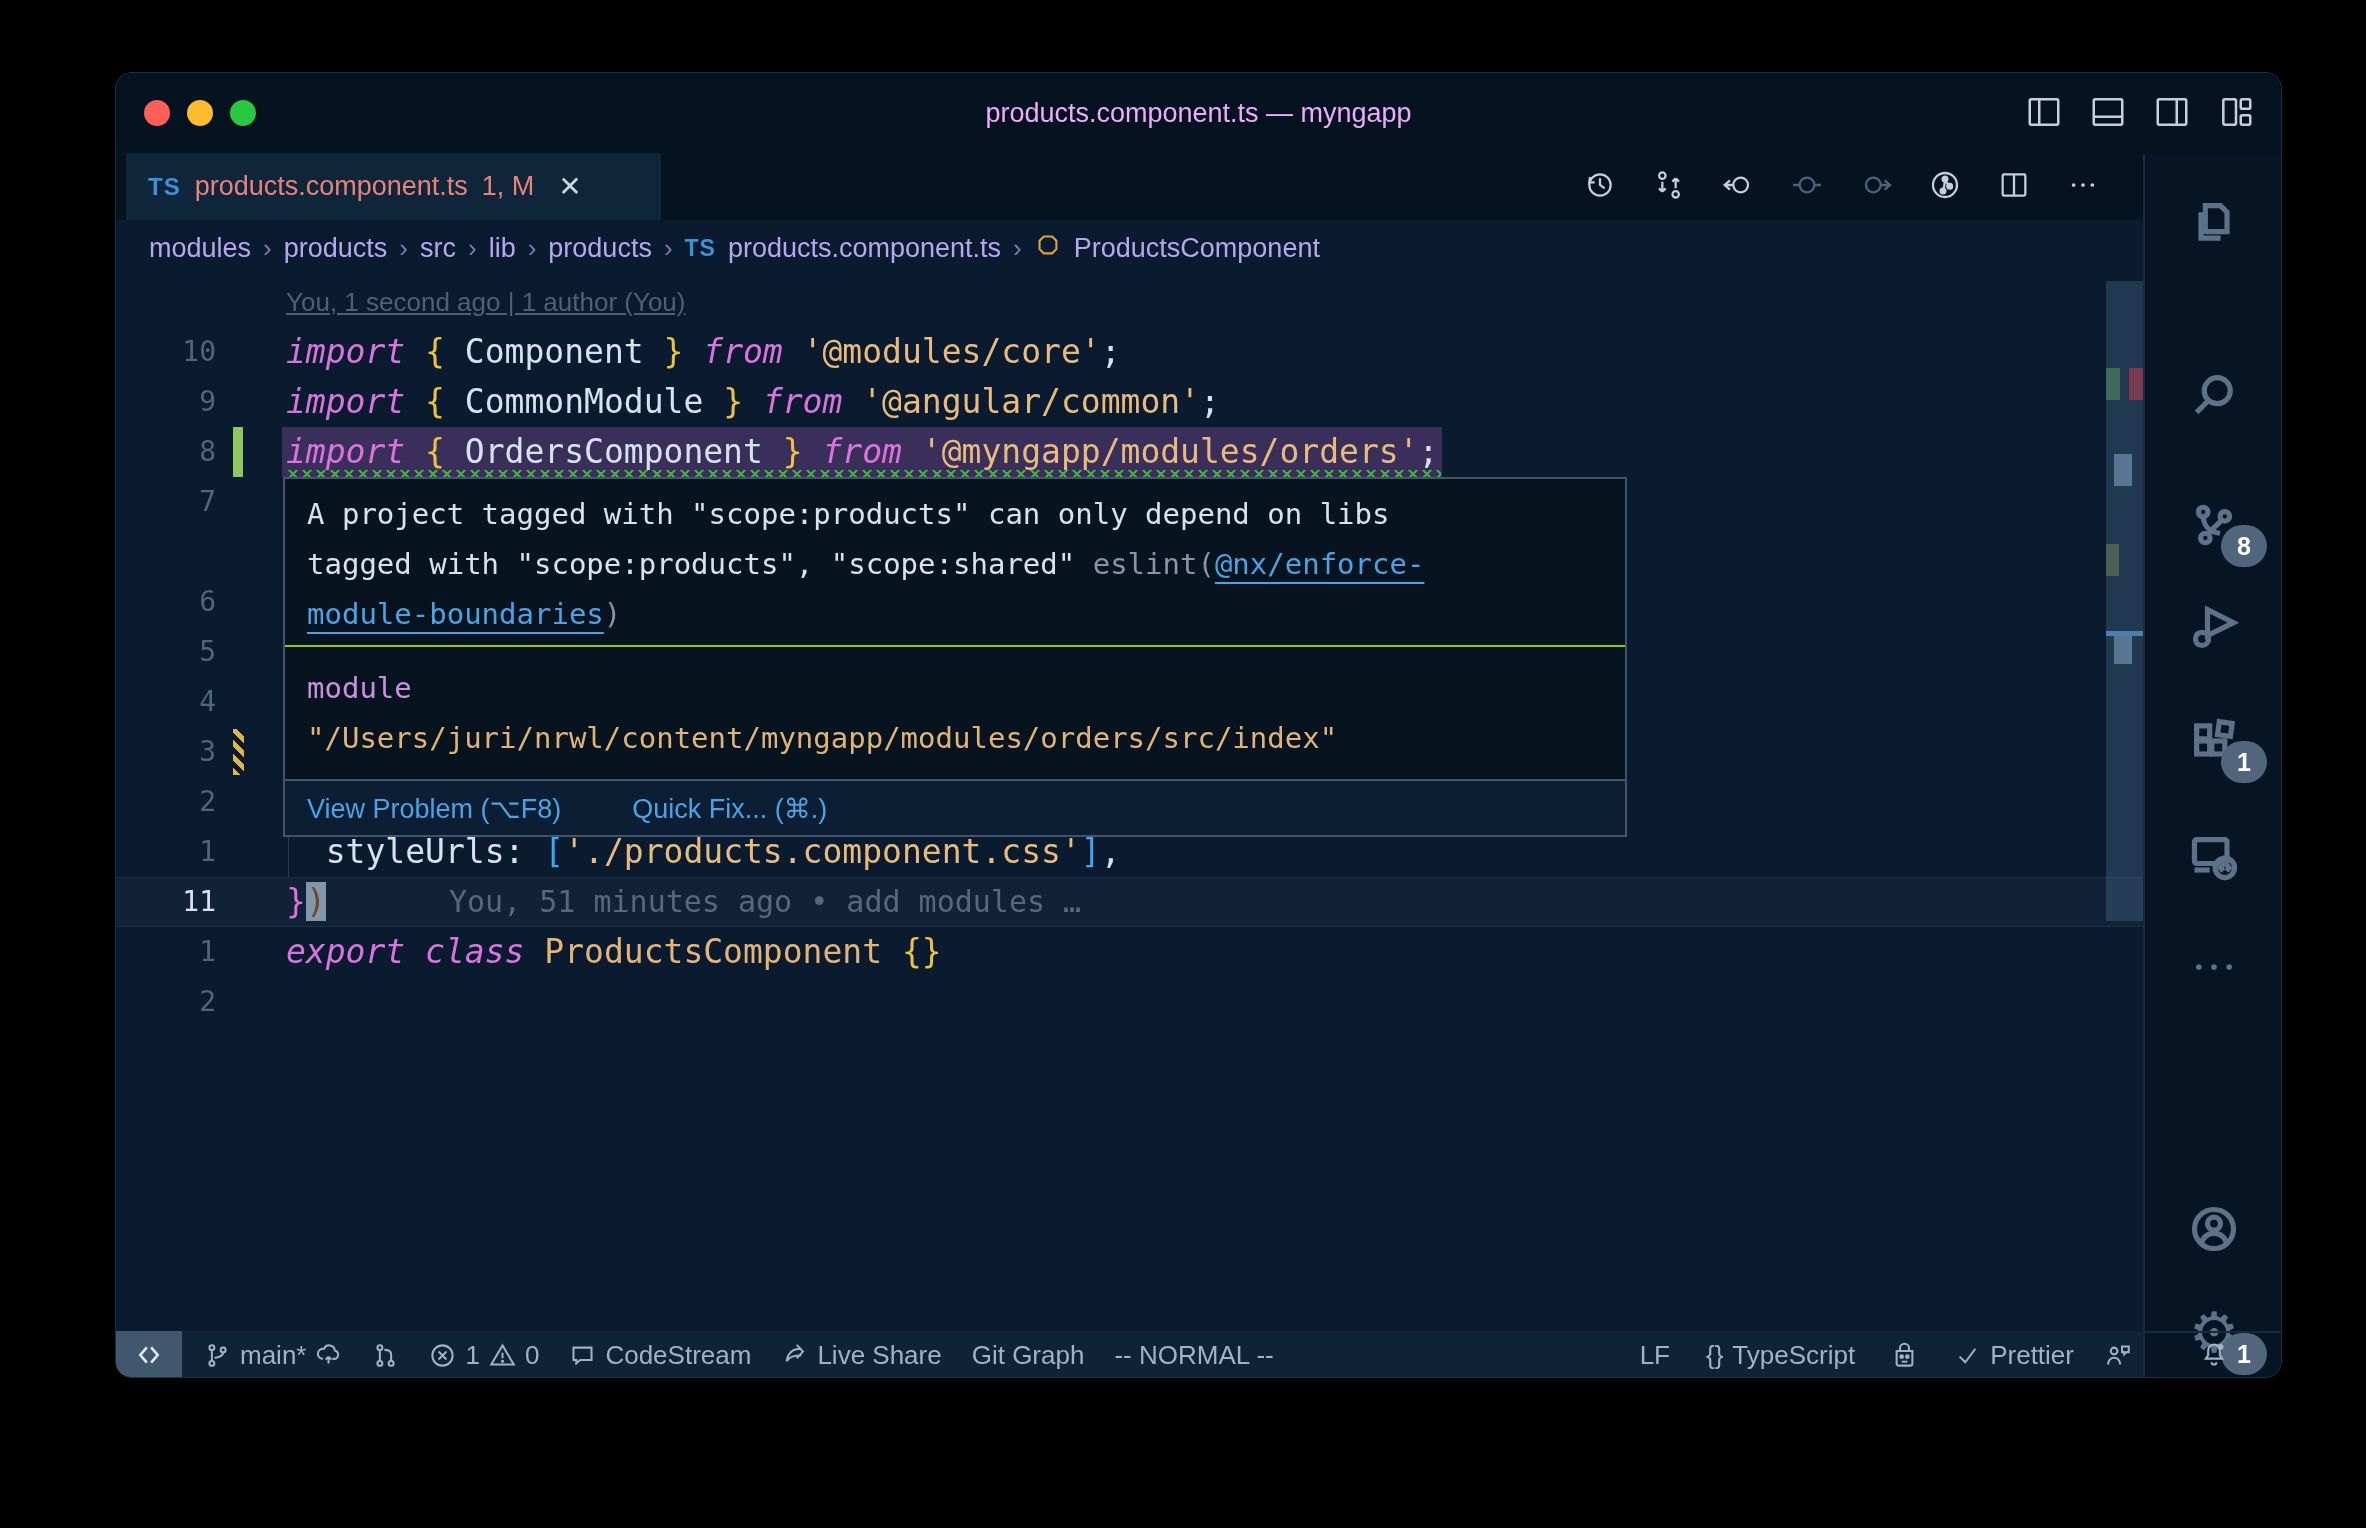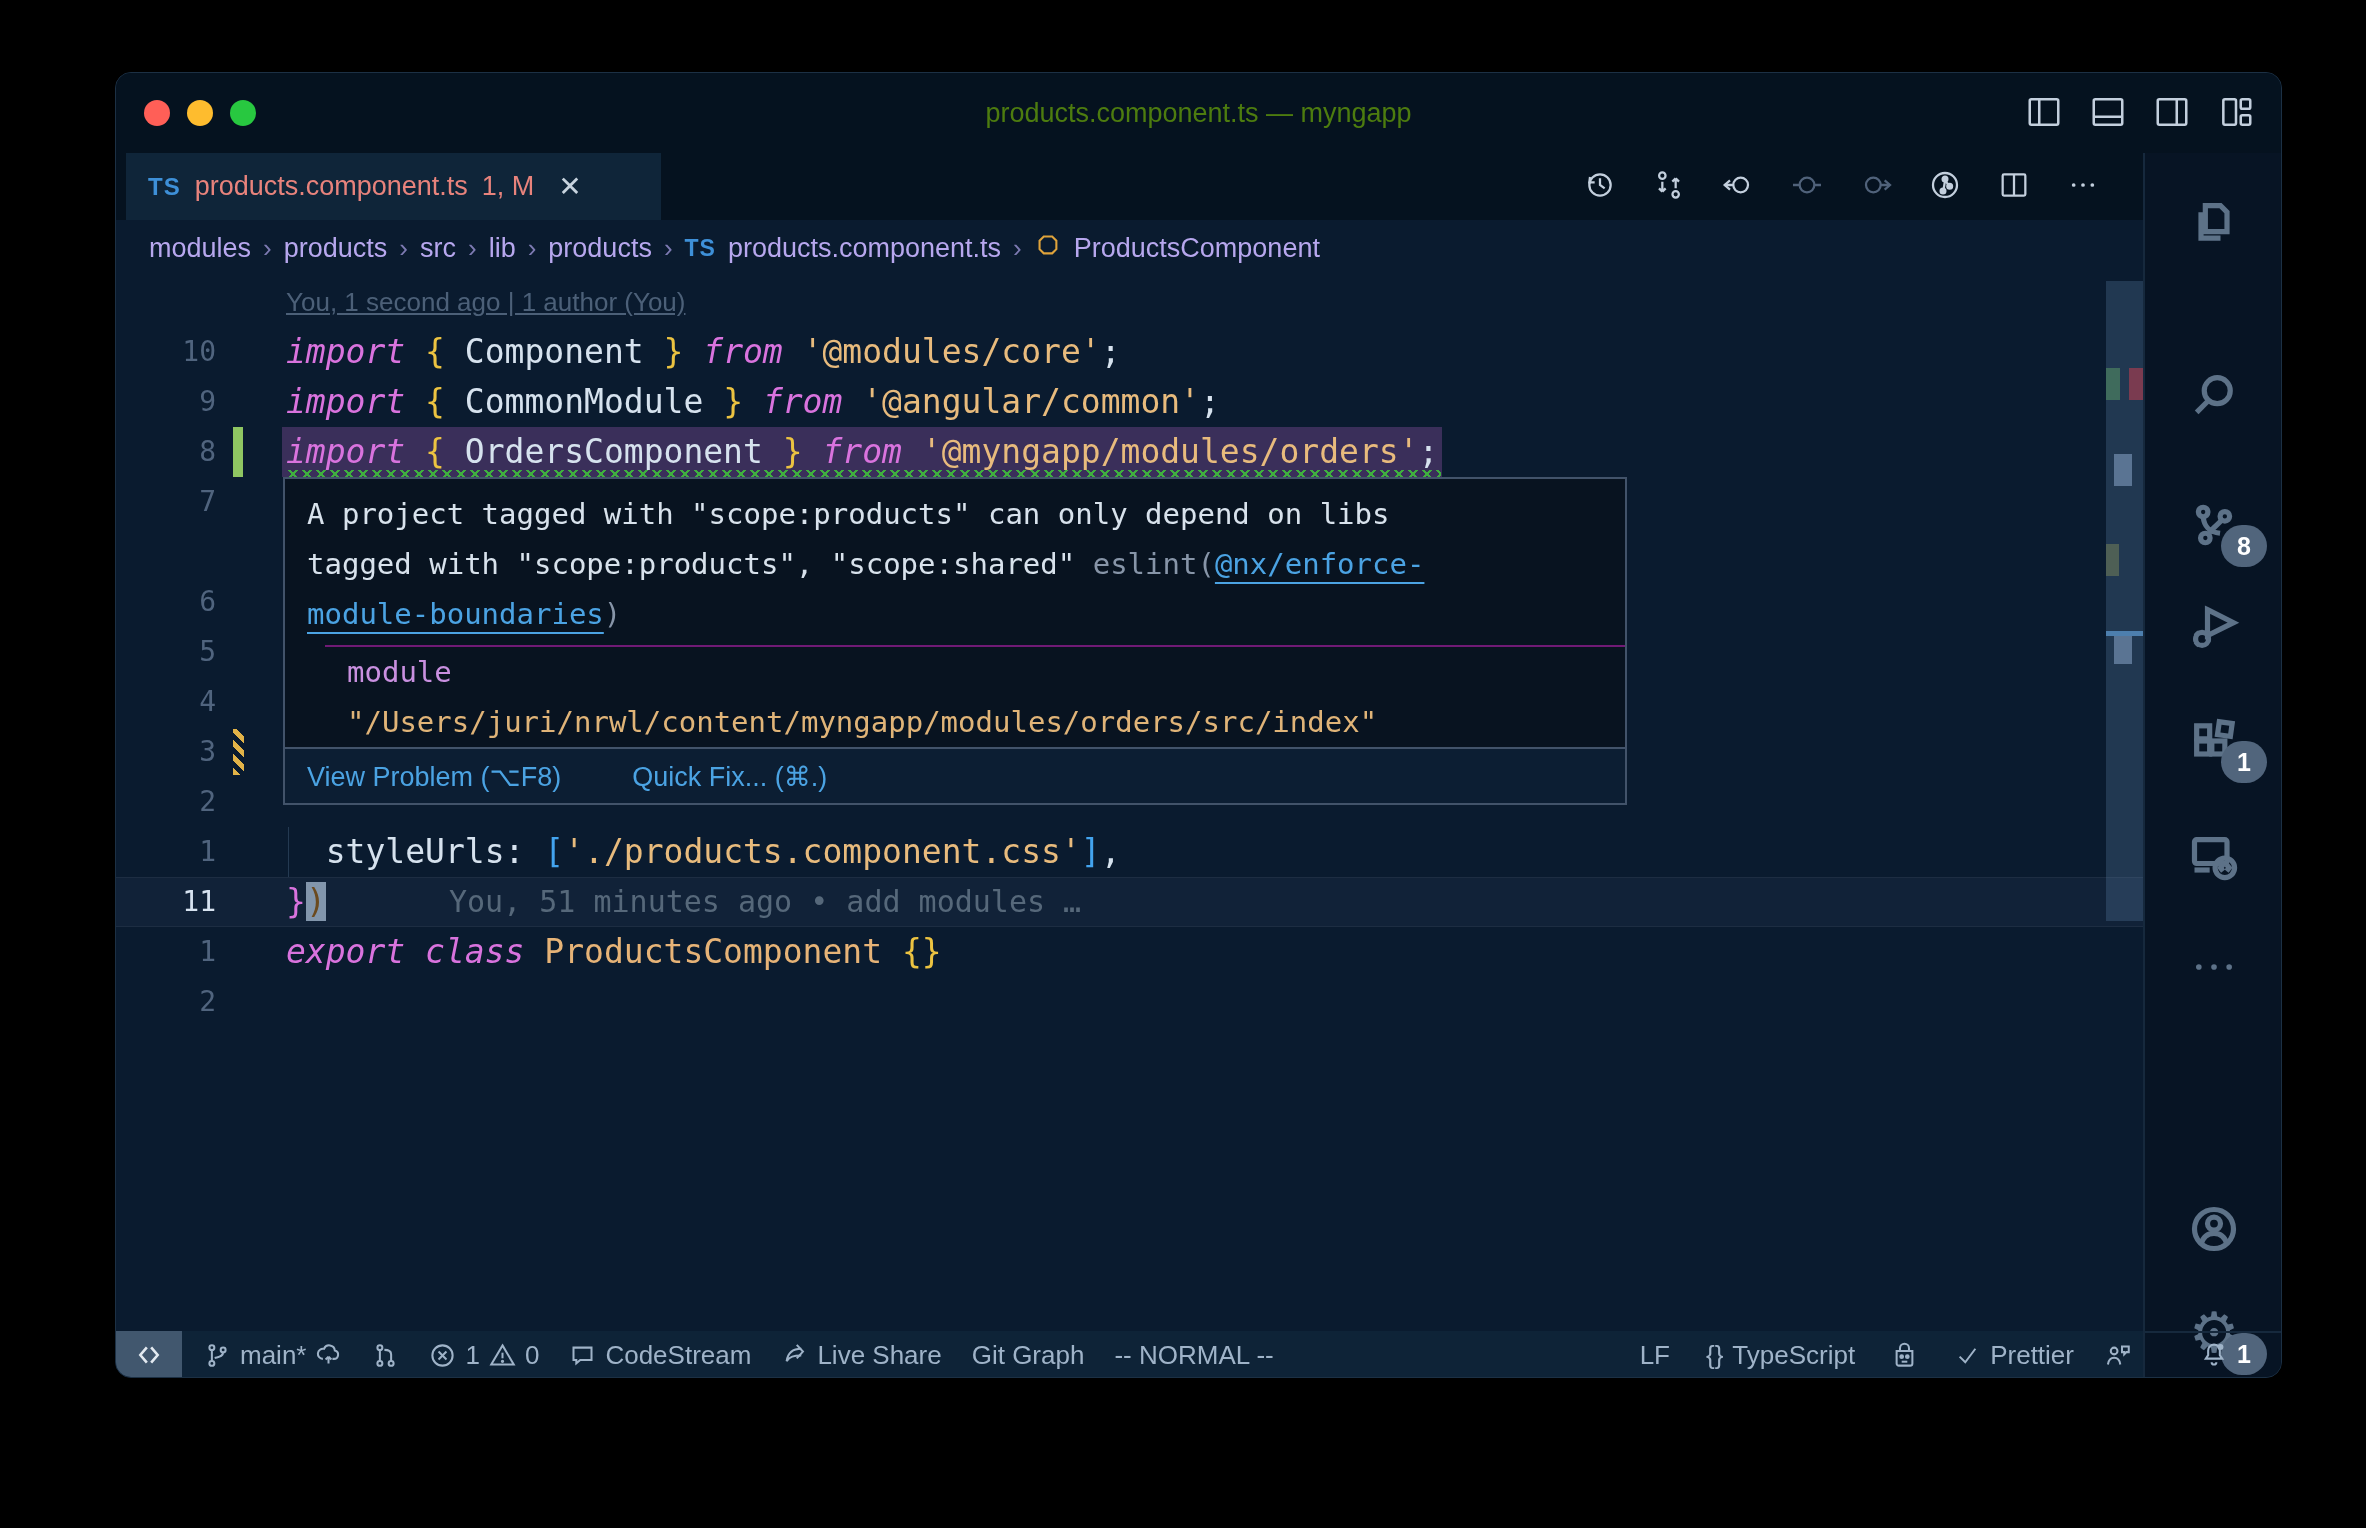--- a/index.html
+++ b/index.html
@@ -9,21 +9,21 @@
   .window { position:absolute; left:115px; top:72px; width:2167px; height:1306px;
     background:#0a1b2f; border-radius:16px; overflow:hidden;
     box-shadow:0 20px 60px rgba(0,0,0,.8); border:1px solid #1c3044; }
 
   
   .titlebar { position:absolute; left:0; top:0; width:100%; height:80px; background:#05121f; }
   .traffic { position:absolute; left:28px; top:27px; display:flex; gap:17px; }
   .traffic span { width:26px; height:26px; border-radius:50%; display:block; }
   .tl-red{background:#ff5f57}.tl-yellow{background:#febc2e}.tl-green{background:#28c840}
   .win-title { position:absolute; left:0; right:0; top:0; height:80px; line-height:80px;
-    text-align:center; color:#4d7c0f; font-size:27px; }
+    text-align:center; color:#f0abfc; font-size:27px; }
   .layout-controls { position:absolute; right:26px; top:20px; display:flex; gap:26px; }
   .layout-controls svg { width:38px; height:38px; stroke:#c3cfdd; fill:none; stroke-width:1.6; }
 
   
   .tabbar { position:absolute; left:0; top:80px; width:100%; height:67px; background:#05121f; }
   .tab { position:absolute; left:10px; top:0; width:535px; height:67px; background:#0f2539;
     display:flex; align-items:center; padding:0 22px; gap:14px; }
   .tab-lang { color:#3e90d8; font-weight:bold; font-size:24px; letter-spacing:1px; }
   .tab-label { color:#e8837c; font-size:27px; }
   .tab-badge { color:#e8837c; font-size:27px; }
@@ -69,21 +69,21 @@
   .ghost { position:absolute; left:333px; top:0; height:50px; line-height:50px;
     color:#56687a; font-size:30px; white-space:pre;text-align:center; }
   .indent-guide { position:absolute; left:172px; top:0; width:1px; height:50px; background:#243a52; }
 
   
   .hover { position:absolute; left:167px; top:200px; width:1344px; background:#081320;
     border:2px solid #42536a; z-index:5; font-family:"DejaVu Sans Mono", monospace; }
   .hover-msg { padding:10px 22px 6px 22px; font-size:29px; line-height:50px; color:#d8e2ec; }
   .hover-src { color:#8795a8; }
   .hover-link { color:#4ba3e3; text-decoration:underline; text-underline-offset:8px; cursor:pointer; }
-  .hover-module { border-top:2px solid #701a75; padding:0 22px; font-size:29px; line-height:50px;margin-left:40px; }
+  .hover-module { border-top:2px solid #84cc16; padding:16px 22px; font-size:29px; line-height:50px; }
   .hv-kw { color:#c990e0; }
   .hv-path { color:#e0b478; }
   .hover-footer { border-top:2px solid #42536a; background:#0c1e33; height:56px; line-height:56px;
     padding:0 22px; font-family:"Liberation Sans", sans-serif; font-size:27px; color:#4ba3e3; display:flex; gap:71px; }
   .hover-footer span { cursor:pointer; }
 
   
   .scrollbar { position:absolute; left:1990px; top:4px; width:37px; height:640px; background:rgba(100,140,180,.26); }
   .mark { position:absolute; }
   .mk-added { left:0; top:87px; width:14px; height:32px; background:#3f6b5c; }

